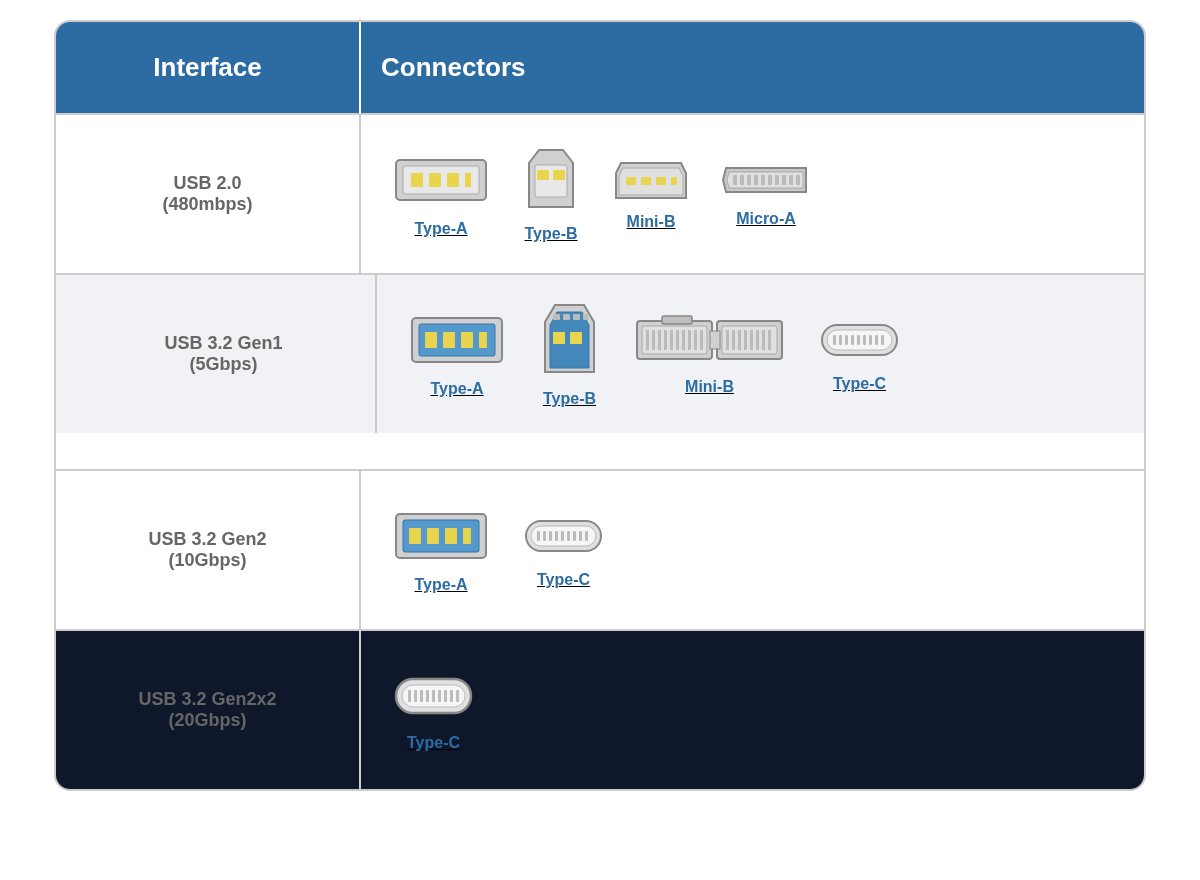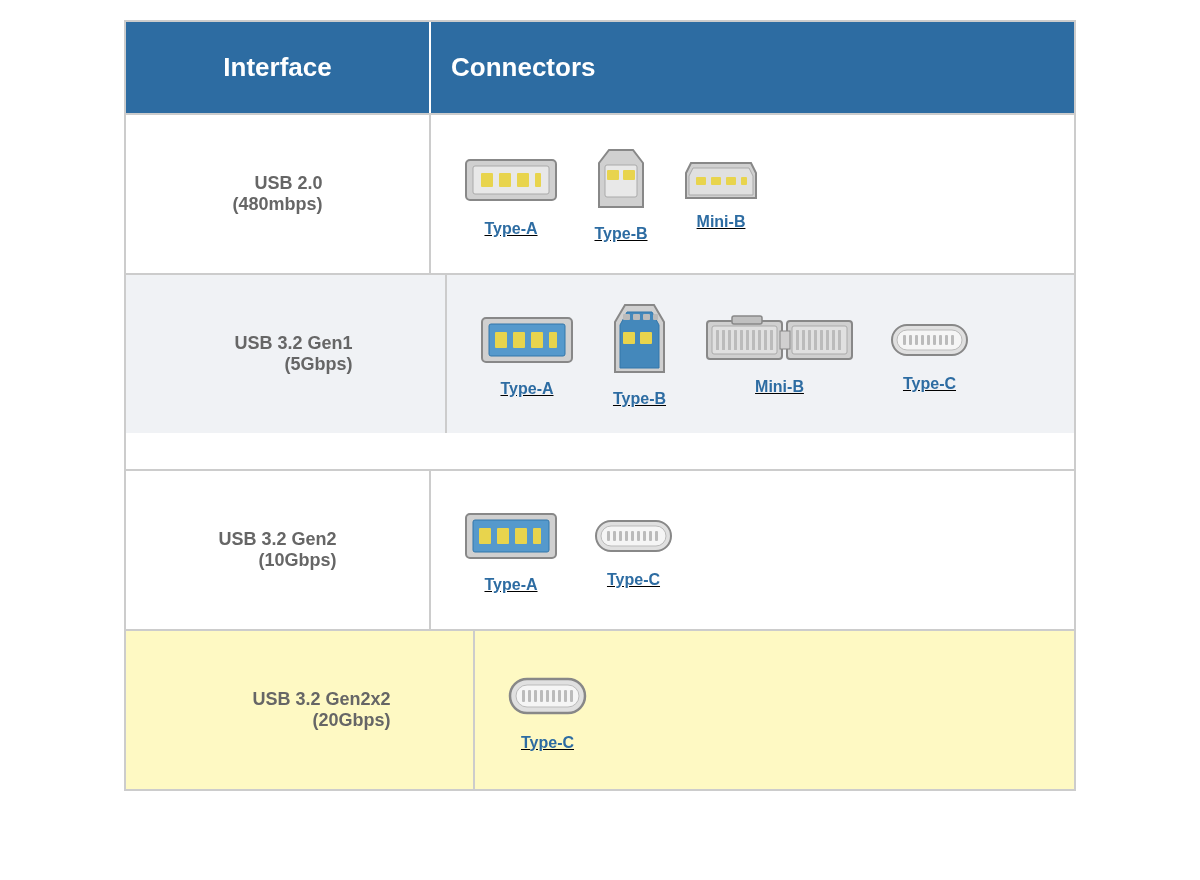--- a/index.html
+++ b/index.html
@@ -3,24 +3,24 @@
   <meta charset="utf-8">
   <style>
     * { box-sizing: border-box; margin: 0; padding: 0; }
     body {
       font-family: Arial, sans-serif;
       background: #fff;
       width: 1200px;
       min-height: 880px;
     }
     .table-container {
-      width: 952px;
+      width: 1092px;
       margin: 20px auto;
       border: 2px solid #ccc;
-      border-radius: 0;
+      border-radius: 16px;
       overflow: hidden;
     }
     .header-row {
       display: flex;
       background: #2d6ca2;
       color: white;
       font-size: 26px;
       font-weight: bold;
     }
     .header-interface {
@@ -46,21 +46,21 @@
     .data-row:nth-child(even) {
       background: #ffffff;
     }
     .interface-cell {
       width: 305px;
       min-width: 305px;
       padding: 20px;
       display: flex;
       align-items: center;
       justify-content: center;
-      text-align: right;
+      text-align: center;
       border-right: 2px solid #ccc;
       color: #666;
       font-size: 18px;
       font-weight: bold;
     }
     .connectors-cell {
       flex: 1;
       padding: 20px 30px;
       display: flex;
       align-items: center;
@@ -140,20 +140,39 @@
           <path d="M12,10 L68,10 L72,18 L72,37 L8,37 L8,18 Z" fill="#e0e0e0" stroke="#aaa" stroke-width="1"></path>
 
           <rect x="15" y="19" width="10" height="8" rx="1" fill="#e8d44d"></rect>
           <rect x="30" y="19" width="10" height="8" rx="1" fill="#e8d44d"></rect>
           <rect x="45" y="19" width="10" height="8" rx="1" fill="#e8d44d"></rect>
           <rect x="60" y="19" width="6" height="8" rx="1" fill="#e8d44d"></rect>
         </svg>
         <span class="connector-label">Mini-B</span>
       </div>
 
+      <div class="connector-item">
+        <svg width="90" height="40" viewBox="0 0 90 40">
+
+          <path d="M5,8 L85,8 L85,32 L5,32 L2,20 Z" fill="#c8c8c8" stroke="#888" stroke-width="2"></path>
+          <path d="M8,12 L82,12 L82,28 L8,28 L6,20 Z" fill="#e0e0e0" stroke="#aaa" stroke-width="1"></path>
+
+          <rect x="12" y="15" width="4" height="10" rx="0.5" fill="#bbb"></rect>
+          <rect x="19" y="15" width="4" height="10" rx="0.5" fill="#bbb"></rect>
+          <rect x="26" y="15" width="4" height="10" rx="0.5" fill="#bbb"></rect>
+          <rect x="33" y="15" width="4" height="10" rx="0.5" fill="#bbb"></rect>
+          <rect x="40" y="15" width="4" height="10" rx="0.5" fill="#bbb"></rect>
+          <rect x="47" y="15" width="4" height="10" rx="0.5" fill="#bbb"></rect>
+          <rect x="54" y="15" width="4" height="10" rx="0.5" fill="#bbb"></rect>
+          <rect x="61" y="15" width="4" height="10" rx="0.5" fill="#bbb"></rect>
+          <rect x="68" y="15" width="4" height="10" rx="0.5" fill="#bbb"></rect>
+          <rect x="75" y="15" width="4" height="10" rx="0.5" fill="#bbb"></rect>
+        </svg>
+        <span class="connector-label">Micro-A</span>
+      </div>
 
     </div>
   </div>
 
   <div class="data-row" style="background:#f0f2f5;padding-left:16px;">
     <div class="interface-cell">
       USB 3.2 Gen1<br>(5Gbps)
     </div>
     <div class="connectors-cell">
 
@@ -271,21 +290,21 @@
           <rect x="46" y="20" width="3" height="10" rx="1" fill="#bbb"></rect>
           <rect x="52" y="20" width="3" height="10" rx="1" fill="#bbb"></rect>
           <rect x="58" y="20" width="3" height="10" rx="1" fill="#bbb"></rect>
           <rect x="64" y="20" width="3" height="10" rx="1" fill="#bbb"></rect>
         </svg>
         <span class="connector-label">Type-C</span>
       </div>
     </div>
   </div>
 
-  <div class="data-row" style="background:#fef9c3;padding-left:44px;">
+  <div class="data-row" style="background:#0f172a;">
     <div class="interface-cell">
       USB 3.2 Gen2x2<br>(20Gbps)
     </div>
     <div class="connectors-cell">
 
       <div class="connector-item">
         <svg width="85" height="55" viewBox="0 0 85 55">
           <rect x="5" y="10" width="75" height="34" rx="17" fill="#e0e0e0" stroke="#888" stroke-width="2.5"></rect>
           <rect x="11" y="16" width="63" height="22" rx="11" fill="#f5f5f5" stroke="#bbb" stroke-width="1"></rect>
 

